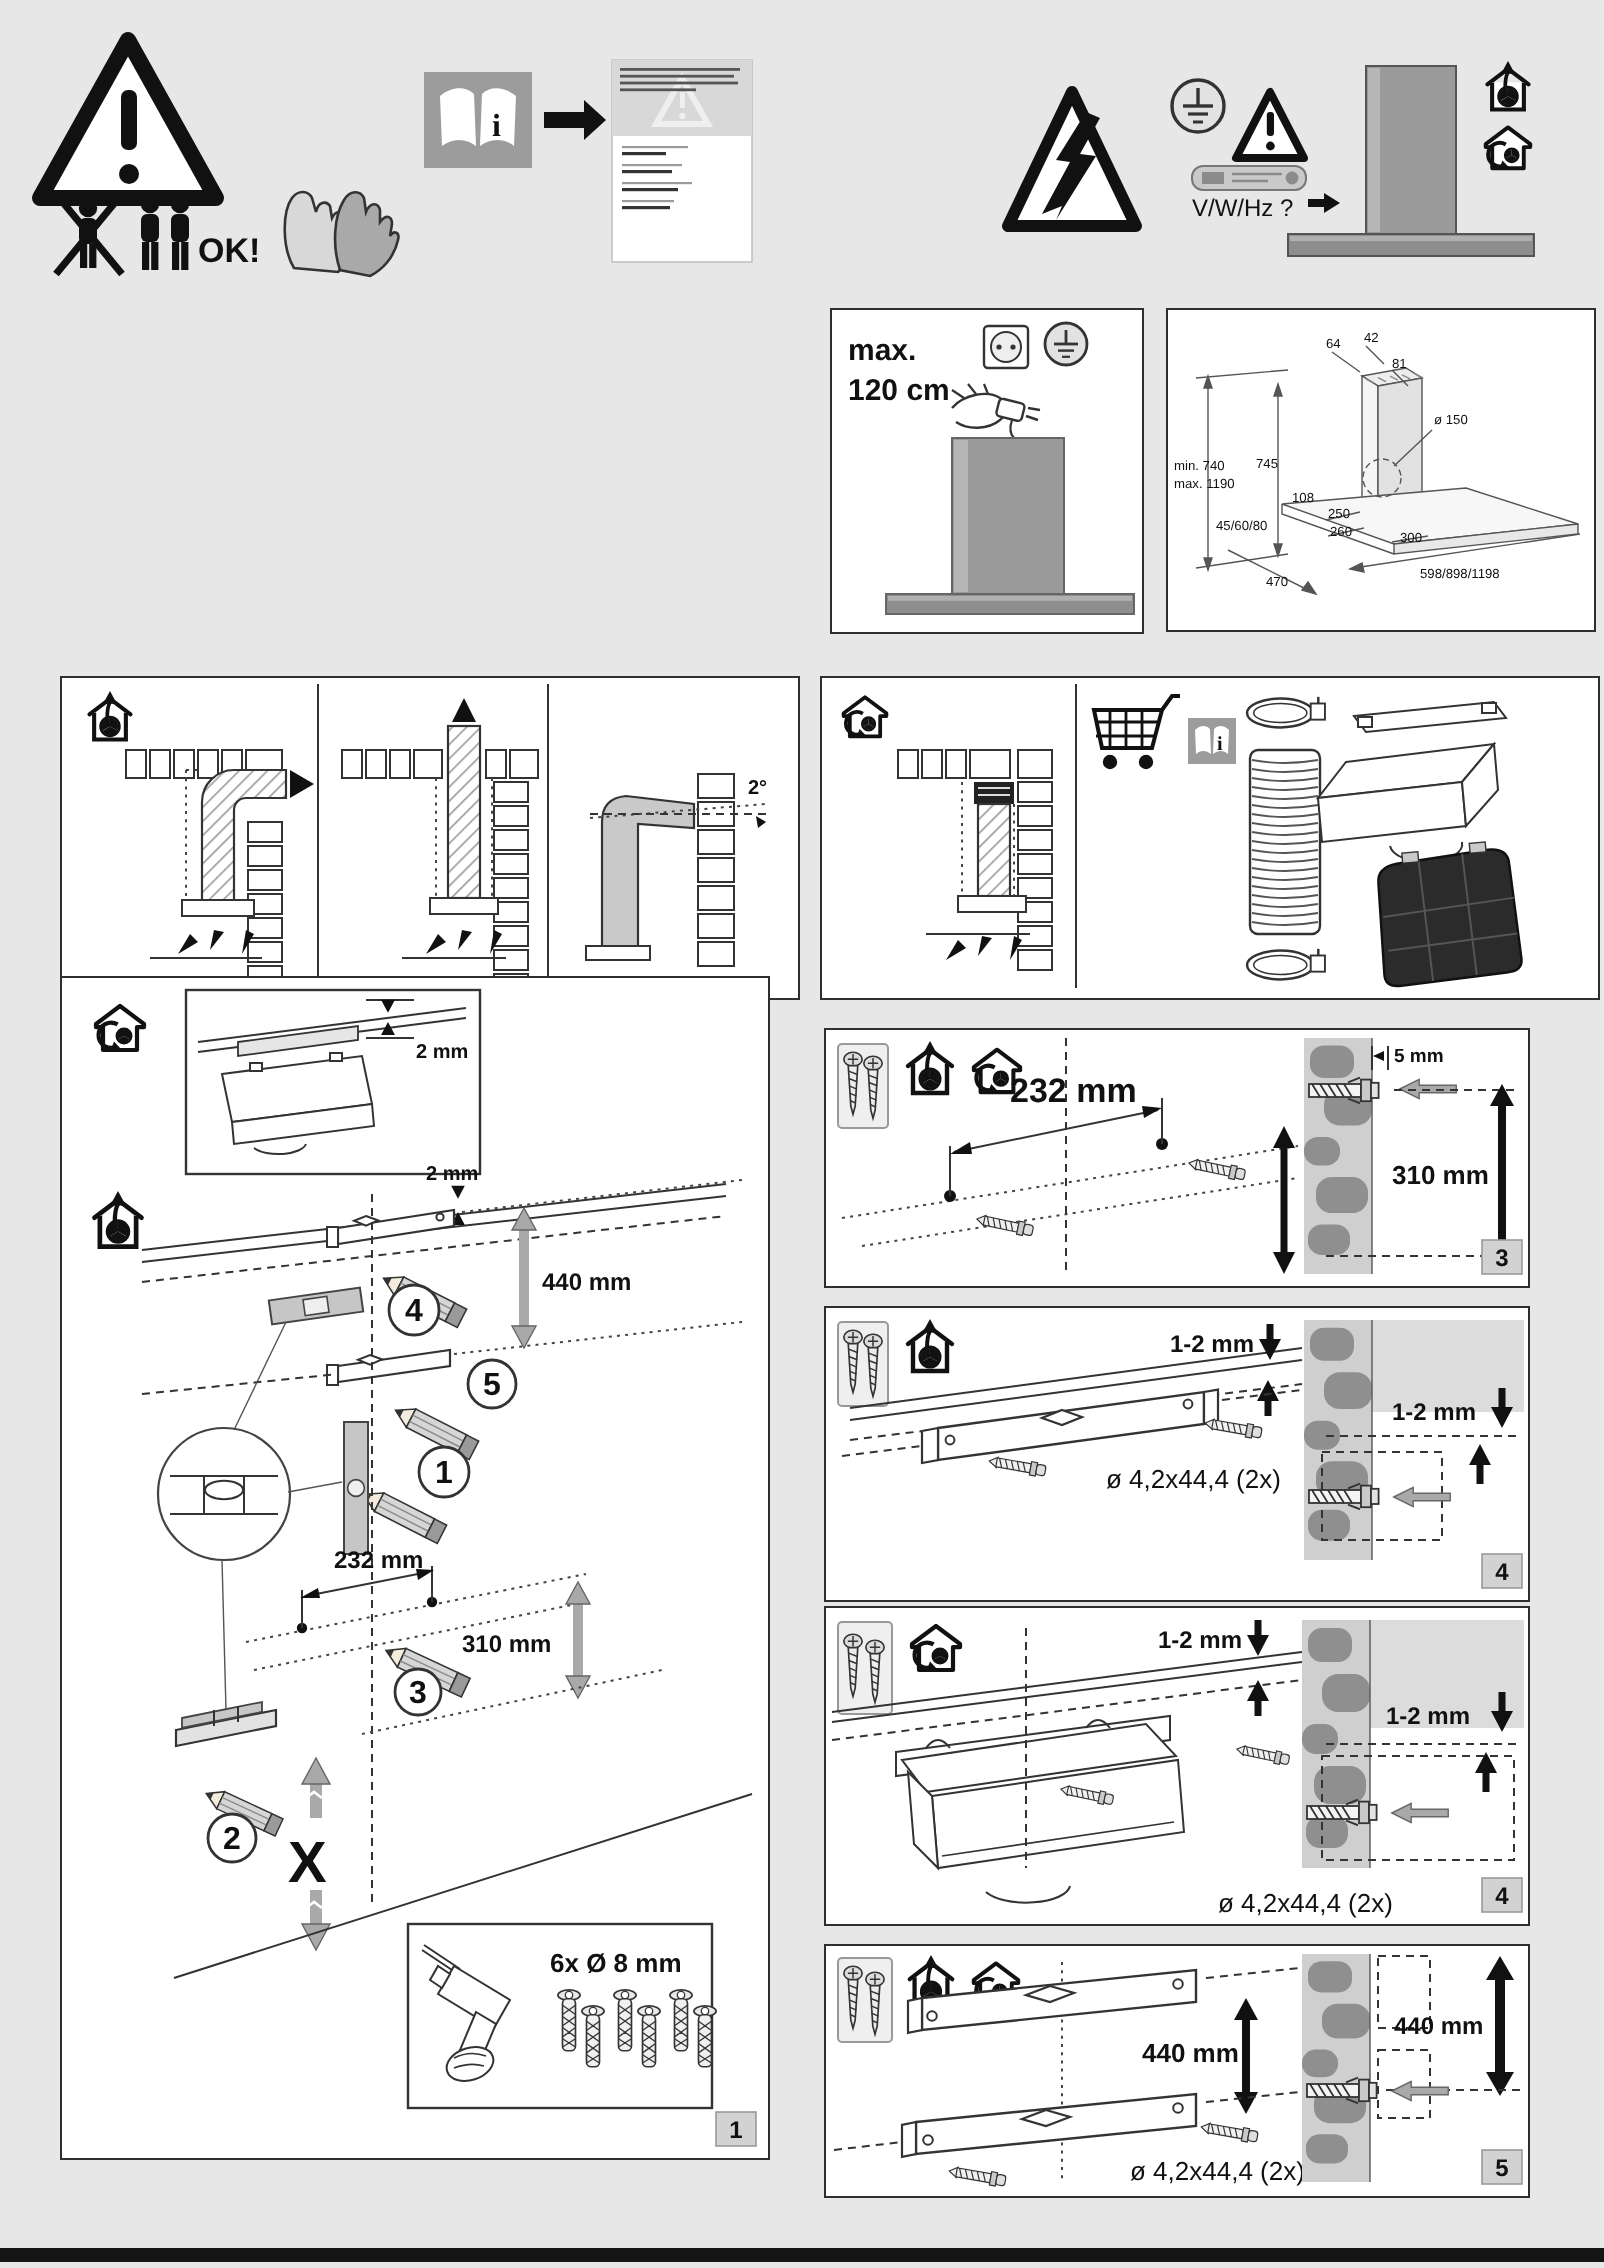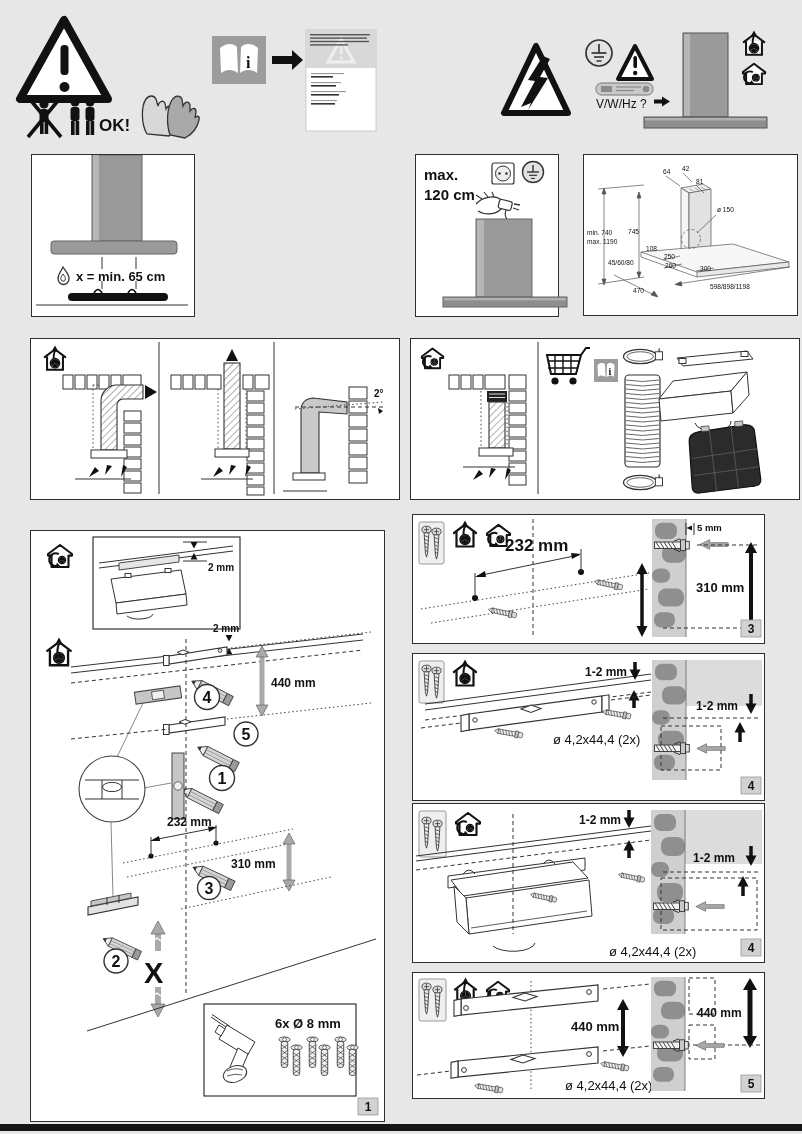--- a/index.html
+++ b/index.html
@@ -197,44 +197,23 @@
   <g>
     <rect x="683" y="33" width="45" height="84" fill="#9a9a9a" stroke="#555" stroke-width="1"></rect>
     <rect x="684" y="34" width="6" height="82" fill="#b6b6b6"></rect>
     <rect x="644" y="117" width="123" height="11" fill="#8e8e8e" stroke="#555" stroke-width="1"></rect>
     <rect x="645" y="118" width="121" height="2.5" fill="#b0b0b0"></rect>
   </g>
   <use href="#house-ext" x="740" y="30" width="28" height="28"></use>
   <use href="#house-rec" x="740" y="60" width="28" height="26"></use>
 </svg>
 
-<div class="panel" style="left:31px;top:154px;width:164px;height:163px">
-<svg width="160" height="159" viewBox="0 0 160 159">
-  <rect x="60" y="0" width="50" height="86" fill="#9a9a9a" stroke="#666" stroke-width="1"></rect>
-  <rect x="61" y="0" width="6" height="86" fill="#b6b6b6"></rect>
-  <rect x="19" y="86" width="126" height="13" rx="3" fill="#9a9a9a" stroke="#666" stroke-width="1"></rect>
-  <line x1="70" y1="102" x2="70" y2="114" class="ln" stroke-width="2"></line>
-  <line x1="104" y1="102" x2="104" y2="114" class="ln" stroke-width="2"></line>
-  <line x1="70" y1="126" x2="70" y2="134" class="ln" stroke-width="2"></line>
-  <line x1="104" y1="126" x2="104" y2="134" class="ln" stroke-width="2"></line>
-  <g>
-    <path d="M31,112 C28.5,117 26,119.5 26,123.5 a5.5,6 0 0 0 11,0 C37,119.5 34,117 31,112 Z" fill="#fff" stroke="#333" stroke-width="1.3"></path>
-    <path d="M31,119 c-1.4,2 -2.2,3 -2.2,4.6 a2.3,2.6 0 0 0 4.6,0 C33.4,122 32.4,121 31,119 Z" fill="none" stroke="#333" stroke-width="1"></path>
-  </g>
-  <text x="44" y="126" class="b s13">x = min. 65 cm</text>
-  <g>
-    <rect x="36" y="138" width="100" height="8" rx="4" fill="#111"></rect>
-    <path d="M62,138 q4,-7 8,0 M96,138 q4,-7 8,0" fill="#fff" stroke="#111" stroke-width="1.6"></path>
-    <line x1="4" y1="150" x2="156" y2="150" class="ln" stroke-width="1.4"></line>
-  </g>
-</svg>
-</div>
-
-
-<div class="panel" style="left:415px;top:154px;width:144px;height:163px">
+
+
+<div class="panel" style="left:415px;top:154px;width:157px;height:163px">
 <svg width="153" height="159" viewBox="0 0 153 159">
   <text x="8" y="25" class="b s15">max.</text>
   <text x="8" y="45" class="b s15">120 cm</text>
   <g>
     <rect x="76" y="8" width="22" height="21" rx="2" fill="#fff" stroke="#333" stroke-width="1.2"></rect>
     <circle cx="87" cy="18.5" r="7.5" fill="#eee" stroke="#333" stroke-width="1"></circle>
     <circle cx="83.5" cy="18.5" r="1.3" fill="#333"></circle>
           <circle cx="90.5" cy="18.5" r="1.3" fill="#333"></circle>
   </g>
   <g>
@@ -461,21 +440,21 @@
 
   <g transform="rotate(-5 310 122)">
     <path d="M280,100 Q280,92 290,91 L336,88 Q346,88 346,96 L348,144 Q348,150 340,150 L286,152 Q279,152 279,146 Z" fill="#2b2b2b" stroke="#111" stroke-width="1.2"></path>
     <path d="M281,117 L347,113 M282,134 L347,131 M301,90 L303,151 M323,89 L325,150" stroke="#555" stroke-width="1" fill="none"></path>
     <rect x="293" y="86" width="8" height="5" fill="#c9c9c9" stroke="#333" stroke-width="0.7"></rect>
     <rect x="327" y="84" width="8" height="5" fill="#c9c9c9" stroke="#333" stroke-width="0.7"></rect>
   </g>
 </svg>
 </div>
 
-<div class="panel" style="left:30px;top:530px;width:355px;height:592px">
+<div class="panel" style="left:30px;top:488px;width:355px;height:592px">
 <svg width="351" height="588" viewBox="0 0 351 588">
   <use href="#house-rec" x="14" y="10" width="30" height="28"></use>
 
   <g>
     <rect x="62" y="6" width="147" height="92" fill="#fff" stroke="#333" stroke-width="1.2"></rect>
     <path d="M68,32 L202,15 M68,37 L202,20" class="ln"></path>
     <polygon points="88,32 148,24 148,31 88,39" fill="#e6e6e6" stroke="#333" stroke-width="0.9"></polygon>
     <g class="ln">
       <polygon points="80,48 150,39 155,63 85,72" fill="#fff"></polygon>
       <polygon points="85,72 155,63 156,74 86,83" fill="#fff"></polygon>

